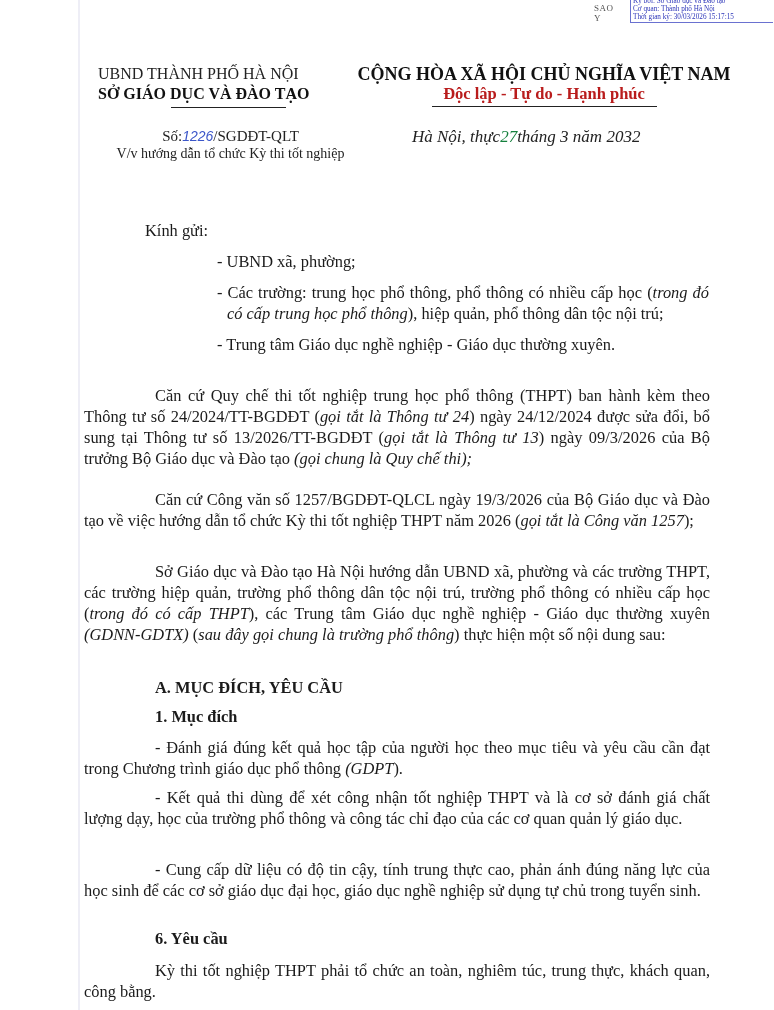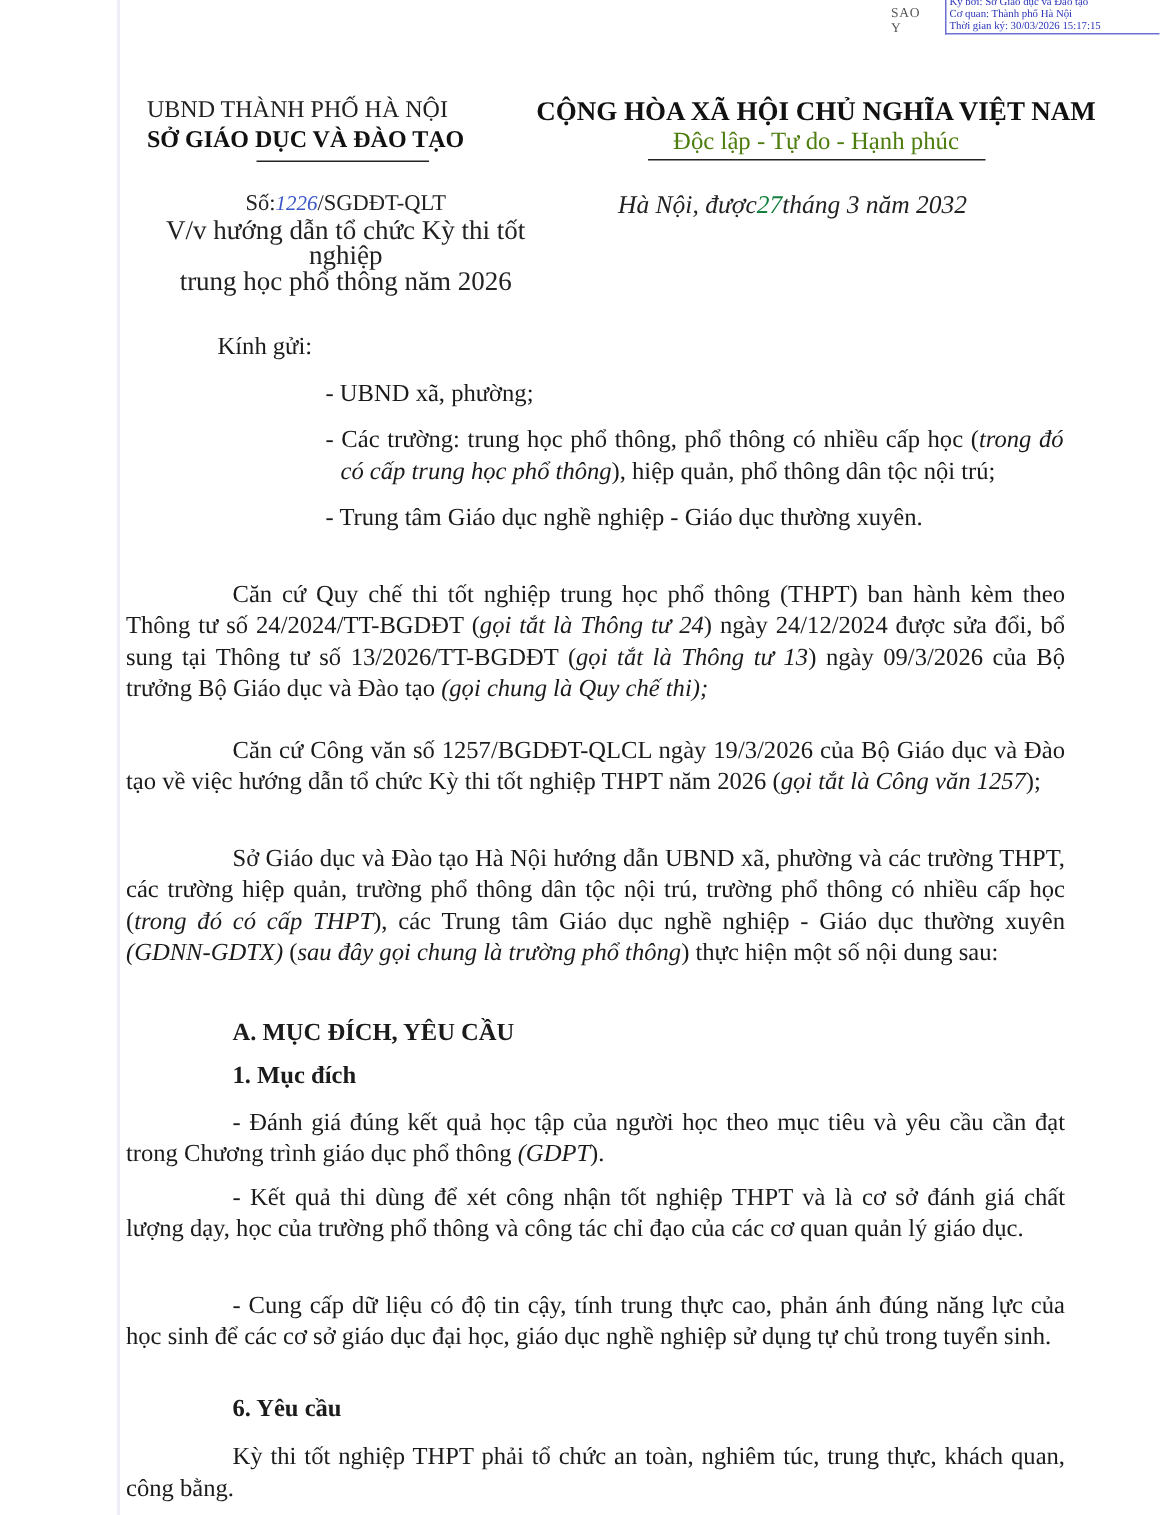--- a/index.html
+++ b/index.html
@@ -22,26 +22,26 @@
   }
   .stamp .info div { white-space: nowrap; }
 
   .hdr-left { position: absolute; left: 98px; top: 64px; width: 260px; }
   .hdr-left .l1 { font-size: 16px; line-height: 20px; color: #222; }
   .hdr-left .l2 { font-size: 16px; line-height: 20px; font-weight: bold; color: #111; }
   .hdr-left .rule { width: 115px; height: 1px; background: #222; margin: 3px auto 0; }
 
   .hdr-right { position: absolute; left: 352px; top: 64px; width: 384px; text-align: center; }
   .hdr-right .l1 { font-size: 18px; line-height: 20px; font-weight: bold; color: #111; }
-  .hdr-right .l2 { font-size: 16.5px; line-height: 20px; font-weight: normal; color: #4d7c0f; }
+  .hdr-right .l2 { font-size: 16.5px; line-height: 20px; font-weight: bold; color: #b91c1c; }
   .hdr-right .rule { width: 225px; height: 1px; background: #222; margin: 2px auto 0; }
 
   .docno { position: absolute; left: 88px; top: 128px; width: 285px; text-align: center; font-size: 15px; line-height: 17px; color: #222; }
-  .docno .hand { font-family: Liberation Serif, serif; font-style: italic; color: #3b56c9; font-size: 14px; }
-  .docno .subj { font-size: 18px; line-height: 17px; }
+  .docno .hand { font-family: Liberation Sans, sans-serif; font-style: italic; color: #3b56c9; font-size: 14px; }
+  .docno .subj { font-size: 14px; line-height: 17px; }
 
   .dateline { position: absolute; left: 412px; top: 127px; font-size: 17px; font-style: italic; color: #222; }
   .dateline .hand { color: #15803d; font-style: italic; }
 
   .body { position: absolute; left: 84px; top: 0; width: 626px; font-size: 16.4px; line-height: 21px; color: #1b1b1b; }
   .blk { position: absolute; left: 0; width: 626px; text-align: justify; }
   .ind { text-indent: 71px; }
   .b { font-weight: bold; }
   .i { font-style: italic; }
   .recip { position: absolute; left: 133px; width: 566px; font-size: 16.4px; line-height: 21px; }
@@ -69,24 +69,23 @@
 
 <div class="hdr-right">
   <div class="l1">CỘNG HÒA XÃ HỘI CHỦ NGHĨA VIỆT NAM</div>
   <div class="l2">Độc lập - Tự do - Hạnh phúc</div>
   <div class="rule"></div>
 </div>
 
 <div class="docno">
   <div><span>Số:</span><span class="hand">1226</span><span>/SGDĐT-QLT</span></div>
   <div class="subj">V/v hướng dẫn tổ chức Kỳ thi tốt nghiệp</div>
-  <div class="subj">trung học phổ thông năm 2026</div>
 </div>
 
-<div class="dateline"><span>Hà Nội, được</span><span class="hand">27</span><span>tháng 3 năm 2032</span></div>
+<div class="dateline"><span>Hà Nội, thực</span><span class="hand">27</span><span>tháng 3 năm 2032</span></div>
 
 <div class="recip" style="left:145px; top:220px;">Kính gửi:</div>
 <div class="recip" style="top:251px;">
   <div class="item" style="margin-left:84px;">- UBND xã, phường;</div>
   <div class="item" style="margin-left:84px; width:482px; margin-top:10px;"><span>- Các trường: trung học phổ thông, phổ thông có nhiều cấp học (</span><span class="i">trong đó có cấp trung học phổ thông</span><span>), hiệp quản, phổ thông dân tộc nội trú;</span></div>
   <div class="item" style="margin-left:84px; margin-top:10px;">- Trung tâm Giáo dục nghề nghiệp - Giáo dục thường xuyên.</div>
 </div>
 
 <div class="body">
   <p class="blk ind" style="top:385px; margin:0;"><span>Căn cứ Quy chế thi tốt nghiệp trung học phổ thông (THPT) ban hành kèm theo Thông tư số 24/2024/TT-BGDĐT (</span><span class="i">gọi tắt là Thông tư 24</span><span>) ngày 24/12/2024 được sửa đổi, bổ sung tại Thông tư số 13/2026/TT-BGDĐT (</span><span class="i">gọi tắt là Thông tư 13</span><span>) ngày 09/3/2026 của Bộ trưởng Bộ Giáo dục và Đào tạo </span><span class="i">(gọi chung là Quy chế thi);</span></p>

